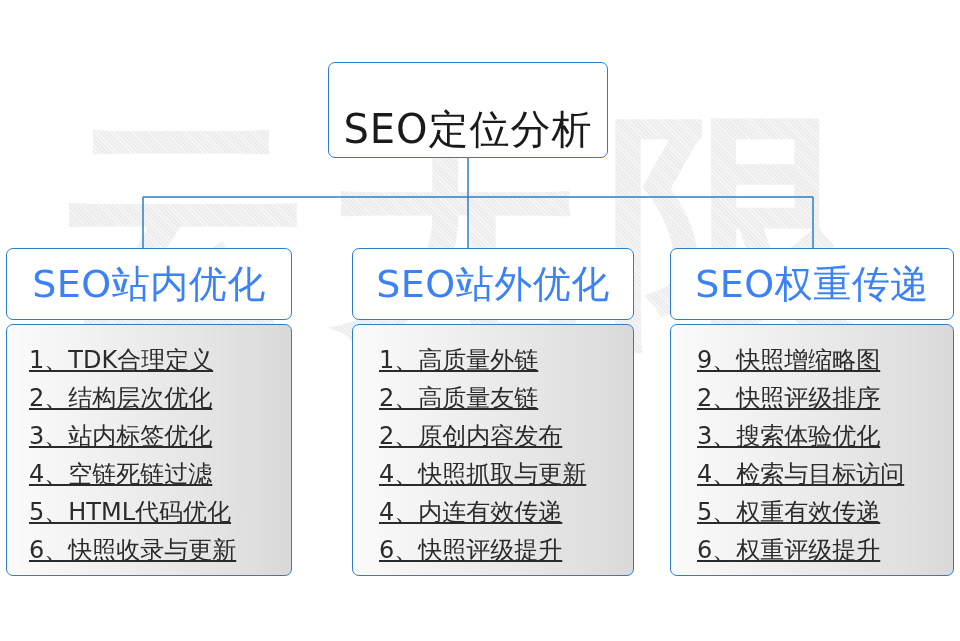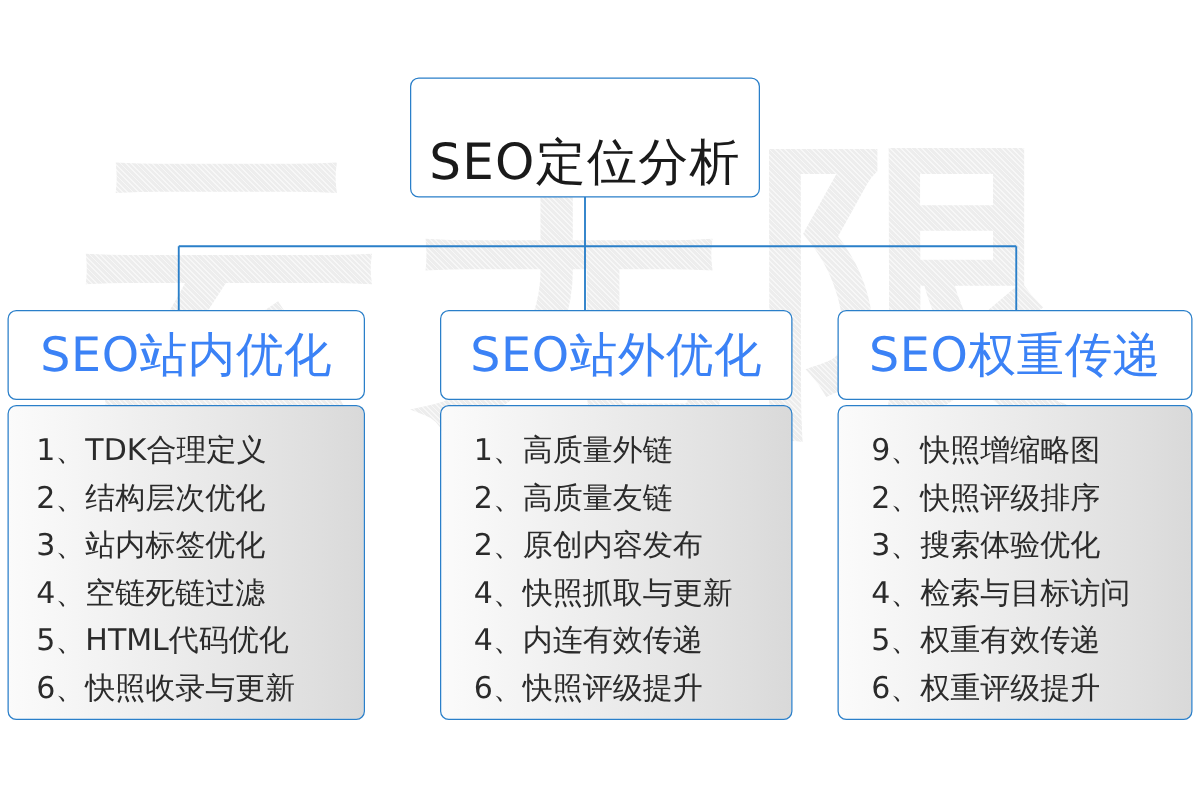--- a/index.html
+++ b/index.html
@@ -140,20 +140,21 @@
     justify-content: flex-start;
     overflow: hidden;
   }
   .col-item {
     font-size: 24px;
     line-height: 38px;
     color: #2b2b2b;
     font-family: "DejaVu Sans", "Liberation Sans", sans-serif;
     white-space: nowrap;
     padding-left: 26px;
+    text-decoration: underline;
   }
 
   
   #col-0 { left: 6px;   top: 248px; width: 286px; height: 330px; }
   #col-1 { left: 328px; top: 248px; width: 282px; height: 330px; margin-left: 24px; }
   #col-2 { left: 670px; top: 248px; width: 284px; height: 330px; padding-left: 24px; }
 
   #col-0 .col-item { padding-left: 22px; }
   #col-1 .col-item { padding-left: 26px; }
   #col-2 .col-item { padding-left: 26px; }

